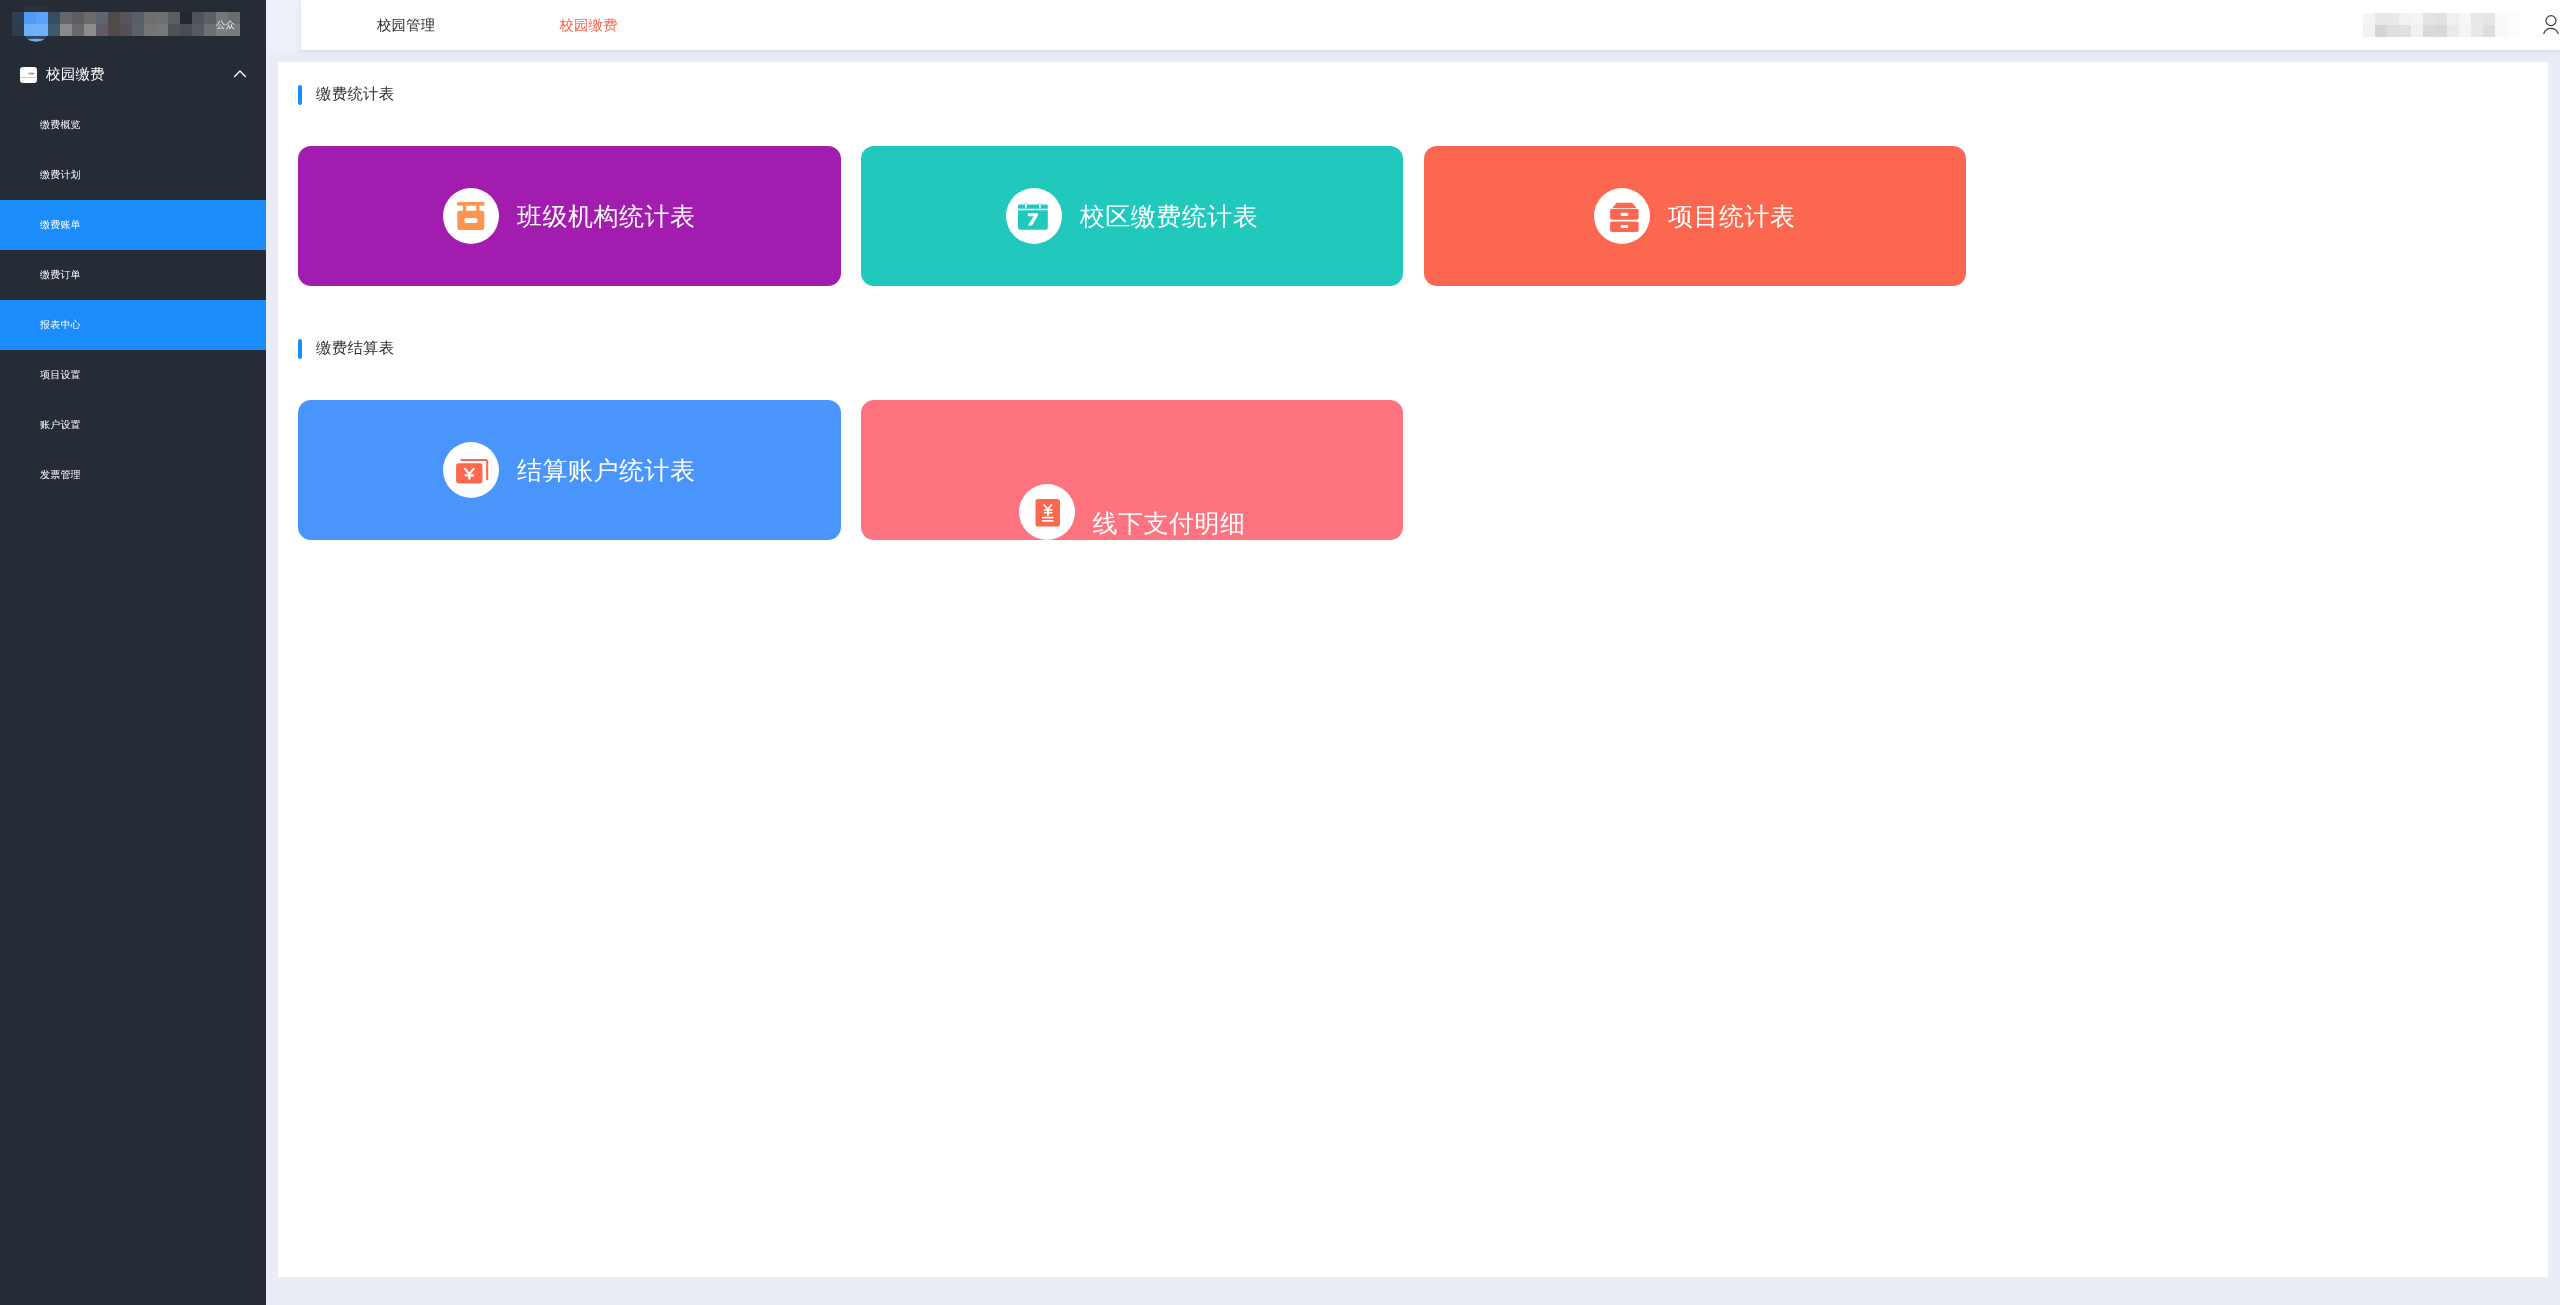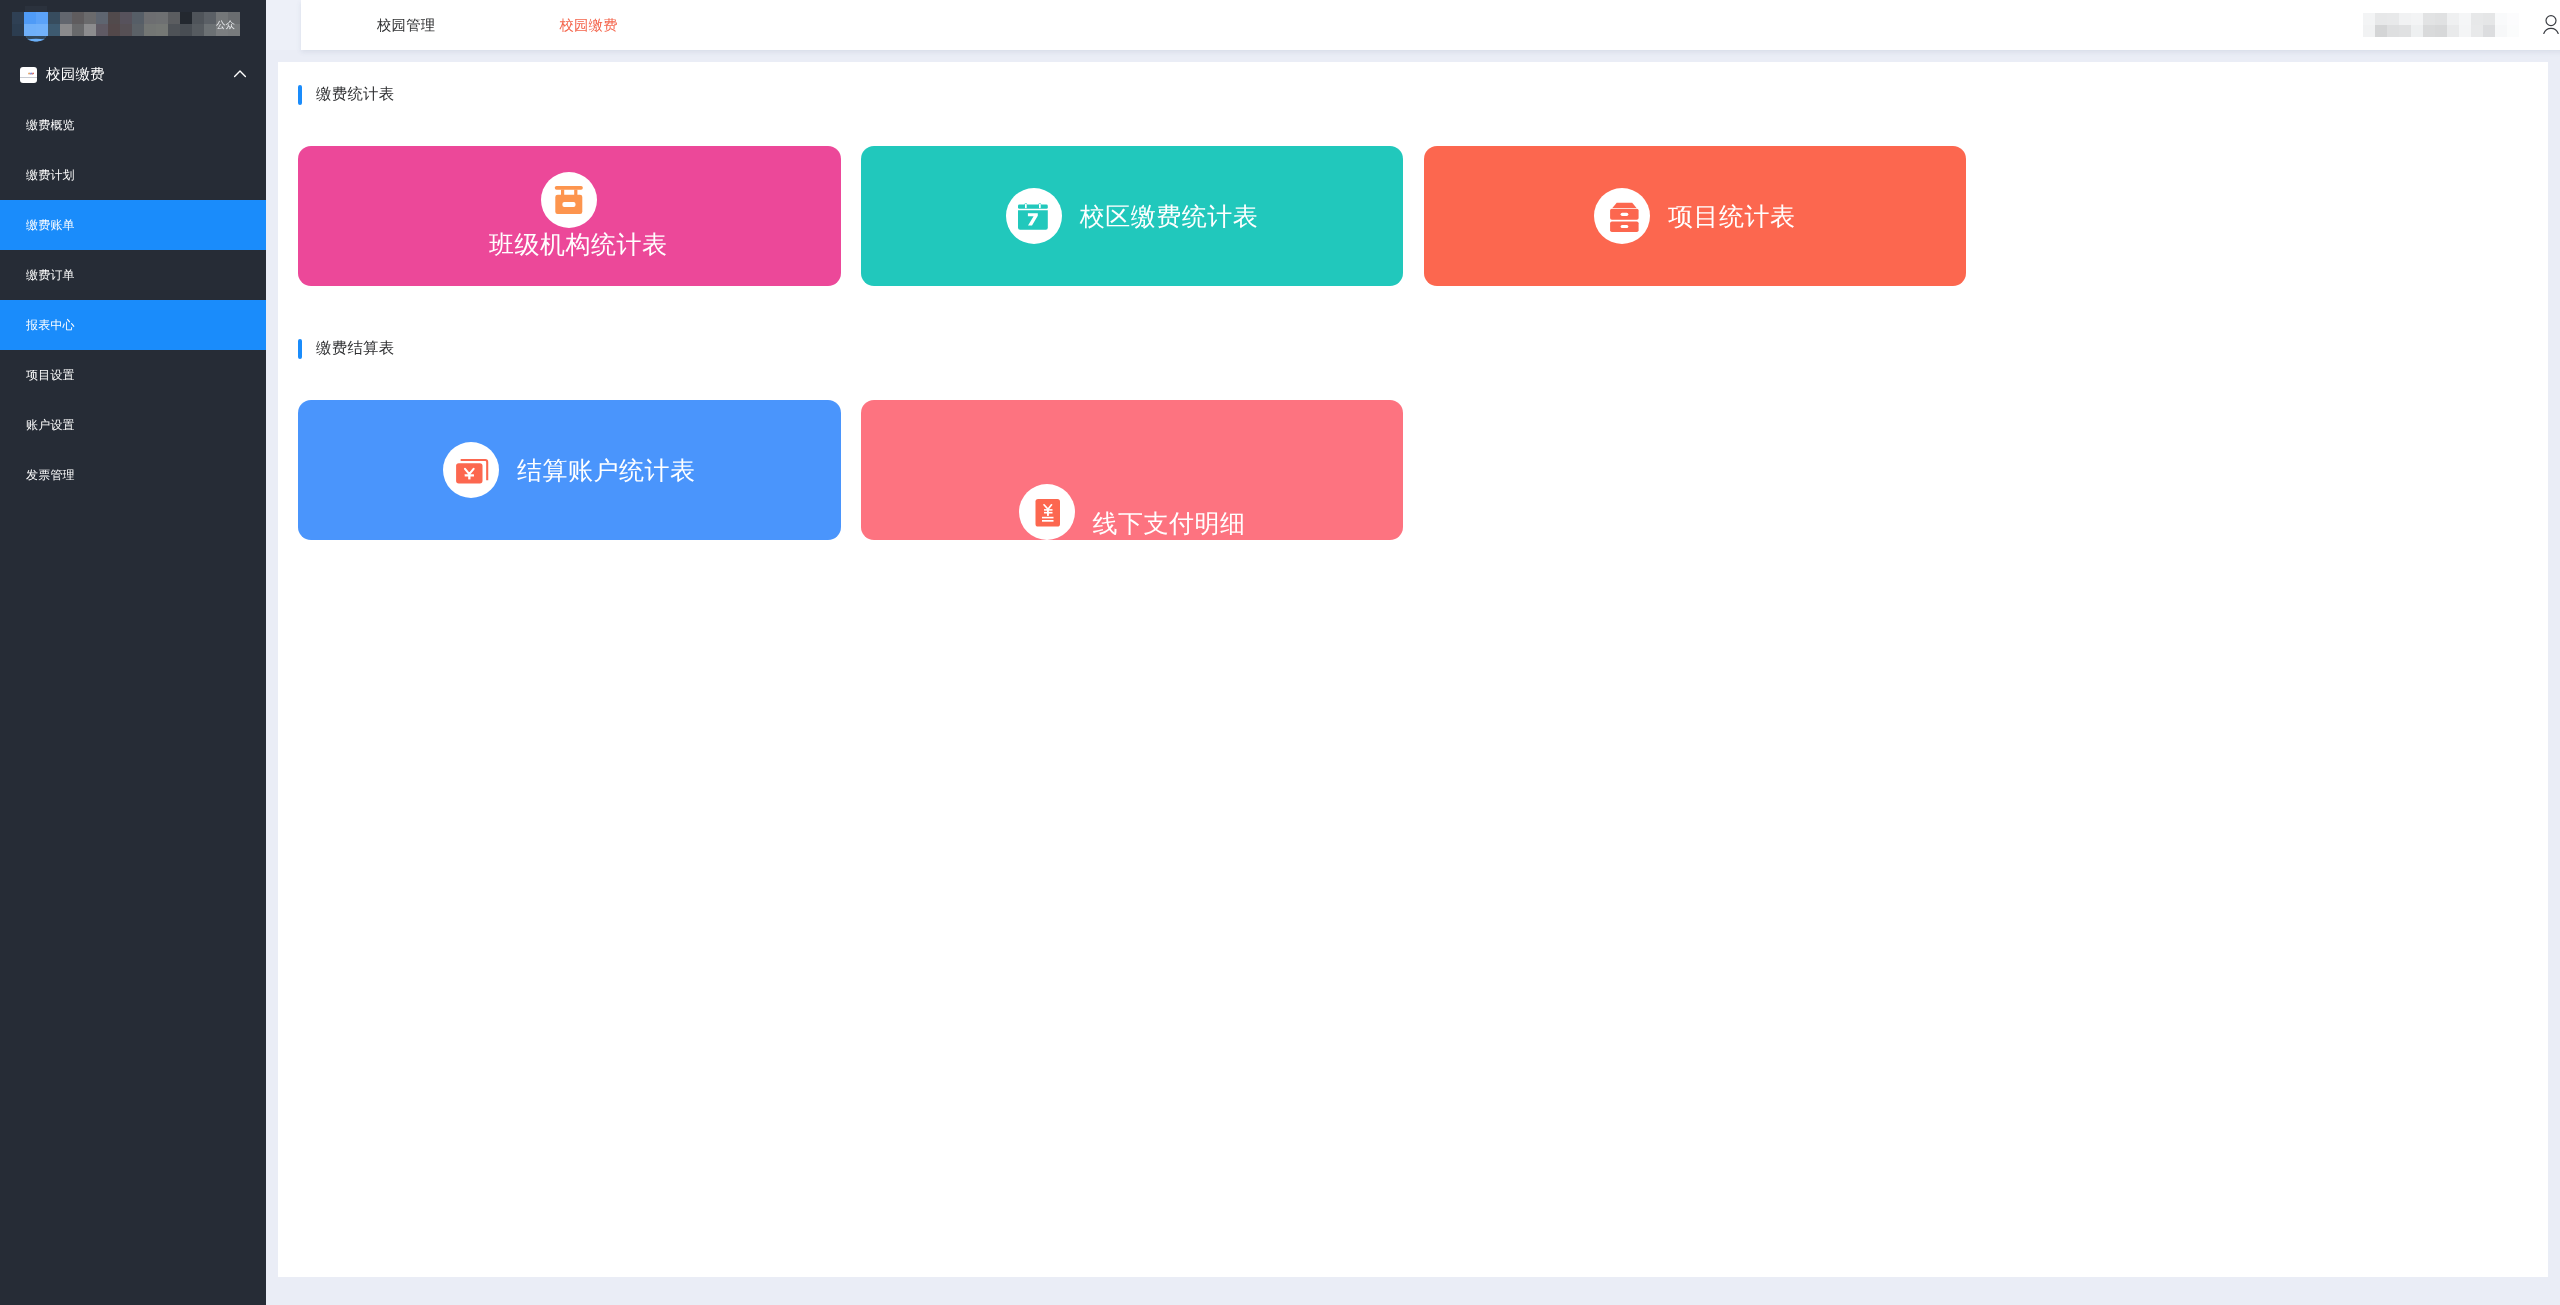--- a/index.html
+++ b/index.html
@@ -72,23 +72,23 @@
     position: absolute; right: 18px; top: 50%;
     transform: translateY(-50%);
     width: 16px; height: 16px;
   }
   .nav-list { position: absolute; left: 0; top: 100px; width: 266px; }
   .nav-item {
     position: relative;
     height: 50px;
     display: flex; align-items: center;
     color: #ffffff;
-    font-size: 12px;
+    font-size: 10px;
     letter-spacing: .2px;
-    padding-left: 26px;
+    padding-left: 40px;
     text-align: right;
   }
   .nav-item.active { background: #1a8cfb; }
 
   
   .topbar {
     position: absolute; left: 266px; top: 0;
     width: 2294px; height: 50px;
     background: #ffffff;
     display: flex; align-items: center;
@@ -313,21 +313,21 @@
     </div>
   </div>
 
   <div class="page">
     <div class="panel">
         <div class="section-title" style="left: 20px; top: 22px;">
           <span class="accent"></span>
           <span class="txt">缴费统计表</span>
         </div>
         <div class="cards" style="left: 20px; top: 84px;">
-          <div class="card" style="background: #ec4899; flex-direction: column;">
+          <div class="card" style="background: #a21caf;">
             <div class="card-circle">
               <svg viewBox="0 0 56 56" width="56" height="56">
                 <rect x="13.8" y="13.9" width="28" height="3.9" rx="1.7" fill="#fd954e"></rect>
                 <rect x="20" y="17.6" width="3.2" height="5.6" fill="#fd954e"></rect>
                 <rect x="33.2" y="17.6" width="3.2" height="5.6" fill="#fd954e"></rect>
                 <rect x="14.3" y="22.7" width="27" height="19.4" rx="2.3" fill="#fd954e"></rect>
                 <rect x="21.4" y="30.1" width="13.1" height="4.9" rx="1.9" fill="#fff"></rect>
               </svg>
             </div>
             <span class="card-label">班级机构统计表</span>

